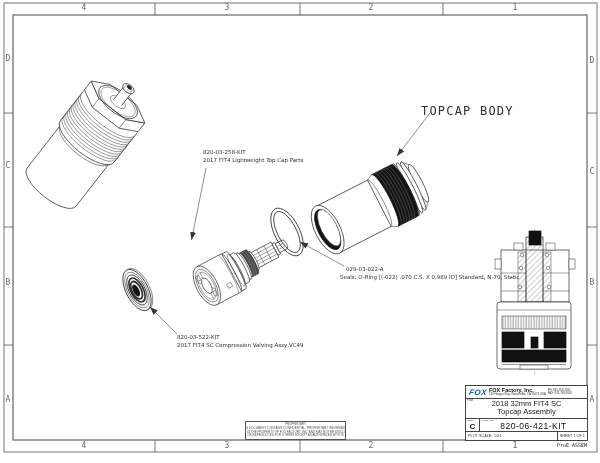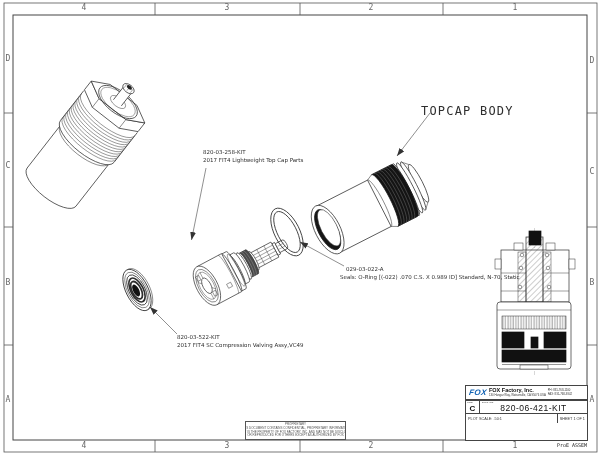--- a/index.html
+++ b/index.html
@@ -287,20 +287,25 @@
       <span class="fox-logo">FOX</span>
       <span class="tb-co">
         <span class="co-name">FOX Factory, Inc.</span>
         <span class="co-addr">130 Hangar Way, Watsonville, CA 95076 USA</span>
       </span>
       <span class="tb-phones">
         <span>PH: 831-768-1100</span>
         <span>FAX: 831-768-9342</span>
       </span>
     </div>
+    <div id="tb-title">
+      <span class="file-lbl">FILE</span>
+      <span class="title-l1">2018 32mm FIT4 SC</span>
+      <span class="title-l2">Topcap Assembly</span>
+    </div>
     <div id="tb-dwg">
       <div id="tb-size">
         <span class="size-lbl">SIZE</span>
         <span class="size-val">C</span>
       </div>
       <div id="tb-dwgno">
         <span class="dwg-lbl">DWG. NO.</span>
         <span class="dwg-val">820-06-421-KIT</span>
       </div>
     </div>

